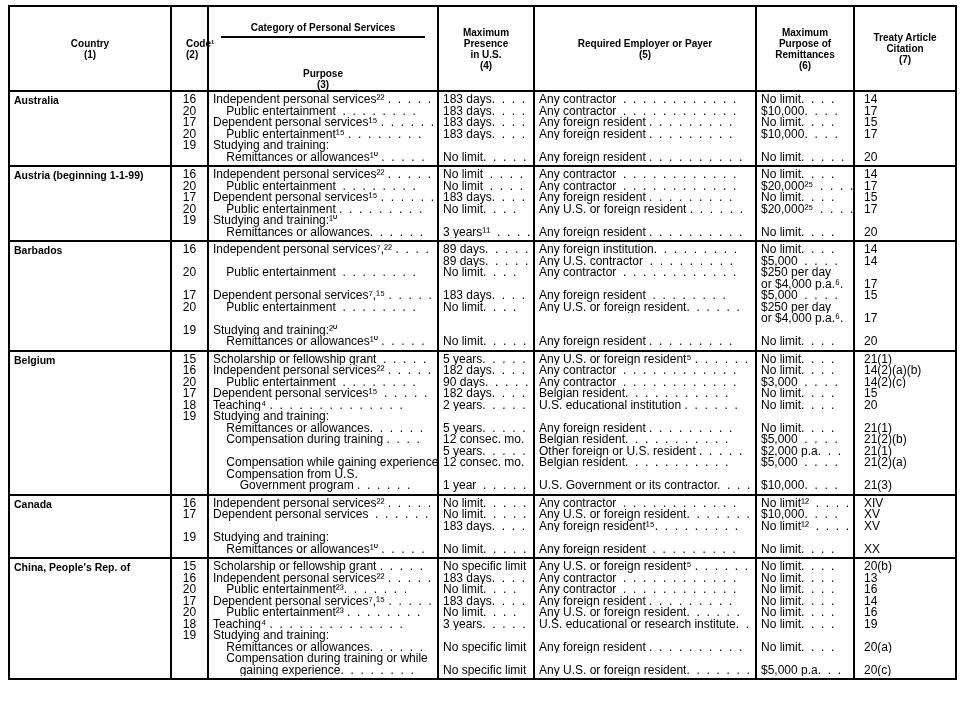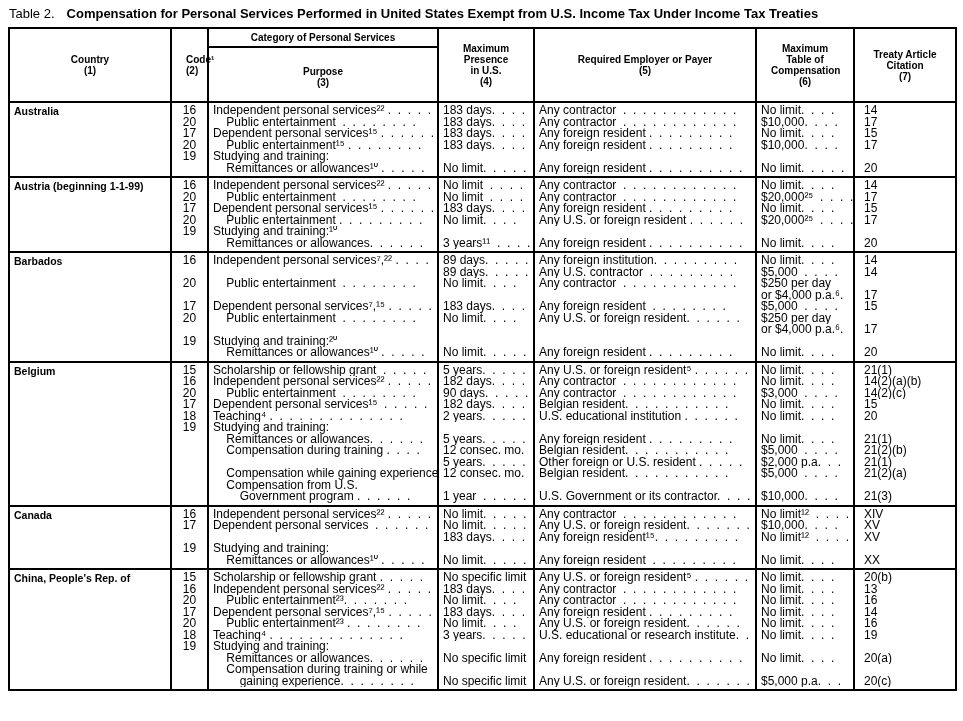--- a/index.html
+++ b/index.html
@@ -18,44 +18,41 @@
     border:2px solid #000;
   }
   th, td { border:2px solid #000; }
 
   thead th {
     font-size:10px; font-weight:bold; text-align:center;
     vertical-align:middle; padding:14px; line-height:11px; height:38px;
   }
   th.purpose-th { vertical-align:top; padding:0; }
   .cat-line {
-    border-bottom:2px solid #000; padding:3px 2px 3px 2px; margin:0;
+    border-bottom:2px solid #000; padding:3px 2px 3px 2px; margin:12px;
   }
   .purpose-sub { padding-top:18px; }
 
   tbody td {
     vertical-align:top; font-size:12px; padding:2px 0 2px 4px;
     overflow:hidden;
   }
   td.country { font-weight:bold; font-size:10.5px; }
   td.col-code { padding:2px 0; }
   td.col-code .ln { text-align:center; }
   td.col-citation { padding-left:9px; }
   .ln {
     line-height:11.5px; min-height:11.5px; white-space:pre;
     overflow:hidden;
   }
 </style>
 </head>
 <body>
 
 <div class="page">
-  <div class="title">
-    <span class="prefix">Table 2.</span><span class="main">Compensation for Personal Services Performed in United States Exempt from U.S. Income Tax Under Income Tax Treaties</span>
-  </div>
 
   <table class="treaty">
     <colgroup>
       <col style="width:162px">
       <col style="width:37px">
       <col style="width:230px">
       <col style="width:96px">
       <col style="width:222px">
       <col style="width:98px">
       <col style="width:102px">
@@ -80,22 +77,22 @@
           <div>Presence</div>
           <div>in U.S.</div>
           <div>(4)</div>
         </th>
         <th>
           <div>Required Employer or Payer</div>
           <div>(5)</div>
         </th>
         <th>
           <div>Maximum</div>
-          <div>Table of</div>
-          <div>Compensation</div>
+          <div>Purpose of</div>
+          <div>Remittances</div>
           <div>(6)</div>
         </th>
         <th>
           <div>Treaty Article</div>
           <div>Citation</div>
           <div>(7)</div>
         </th>
       </tr>
     </thead>
     <tbody>

